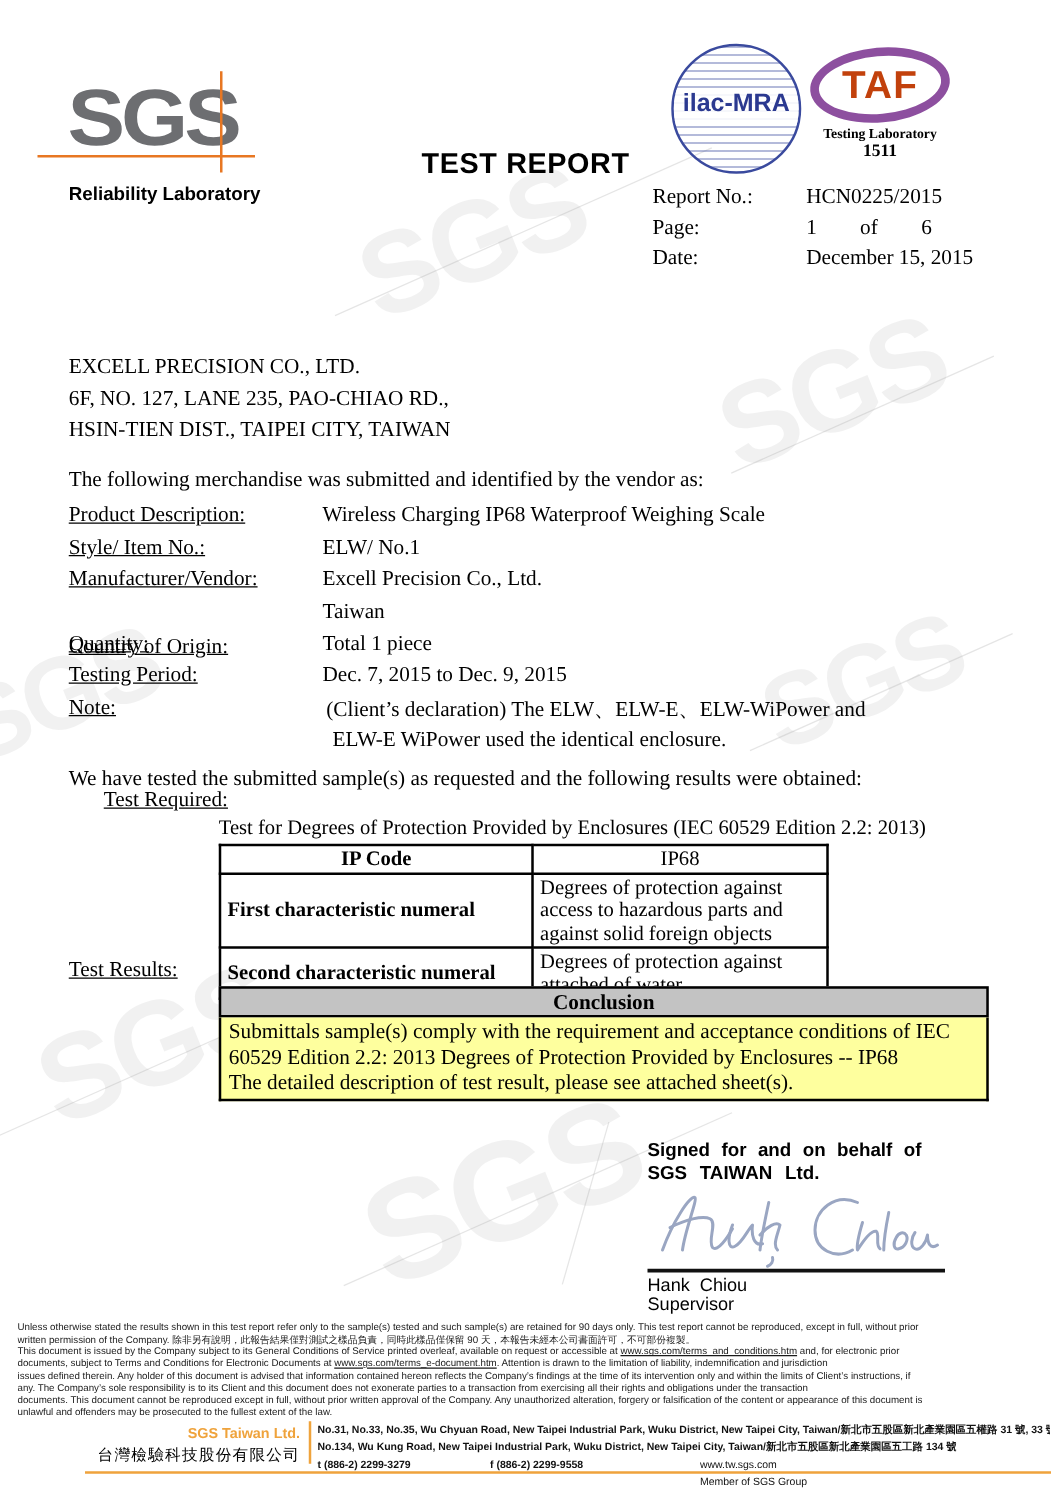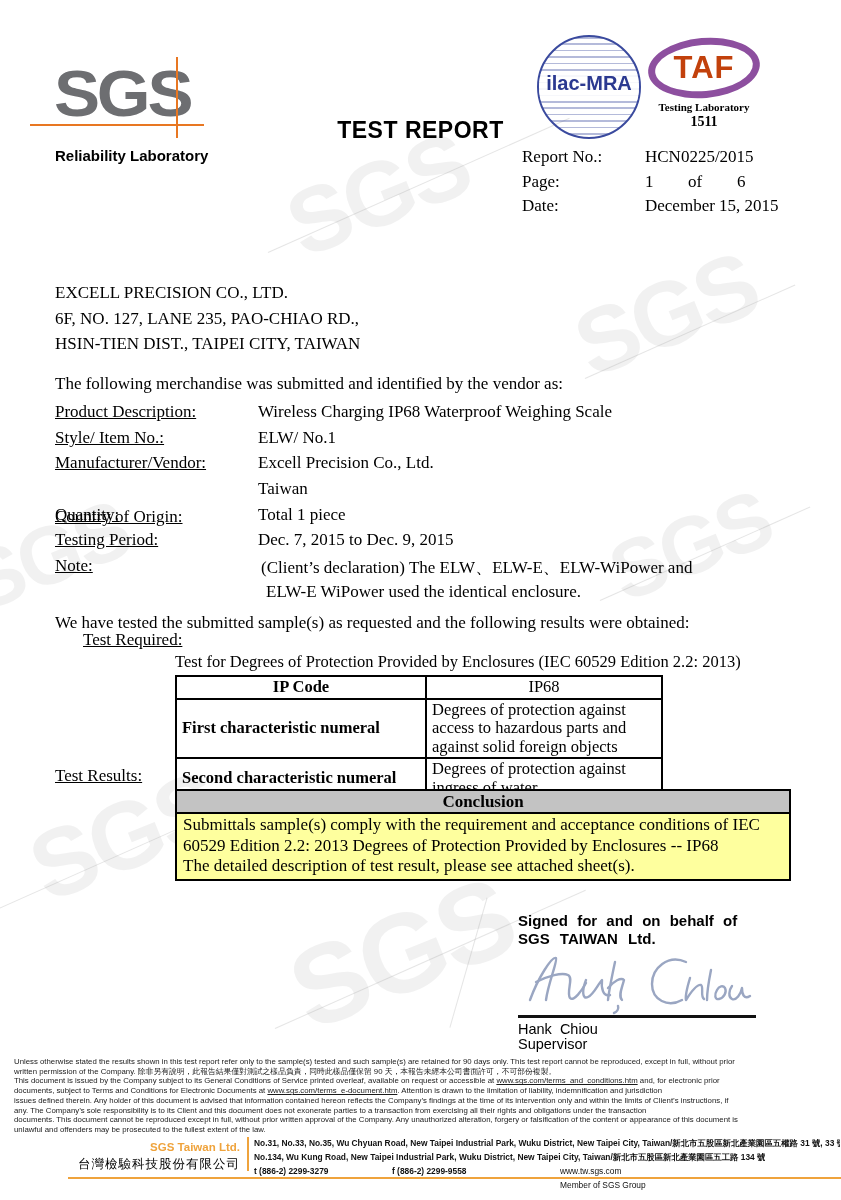--- a/index.html
+++ b/index.html
@@ -154,21 +154,21 @@
         <tr>
       <td class="c1 hdr">IP Code</td>
       <td class="hdr2">IP68</td>
     </tr>
     <tr>
       <td class="c1">First characteristic numeral</td>
       <td>Degrees of protection against access to hazardous parts and against solid foreign objects</td>
     </tr>
     <tr>
       <td class="c1">Second characteristic numeral</td>
-      <td>Degrees of protection against ingress of water</td>
+      <td>Degrees of protection against attached of water</td>
     </tr>
   </tbody>
     </table>
 
   <div class="abs b17 nw" style="left:55px;top:766px;"><span class="flabel">Test Results:</span></div>
 
   <div class="concl">
     <div class="concl-h">Conclusion</div>
     <div class="concl-b">
       <div>Submittals sample(s) comply with the requirement and acceptance conditions of IEC</div>

